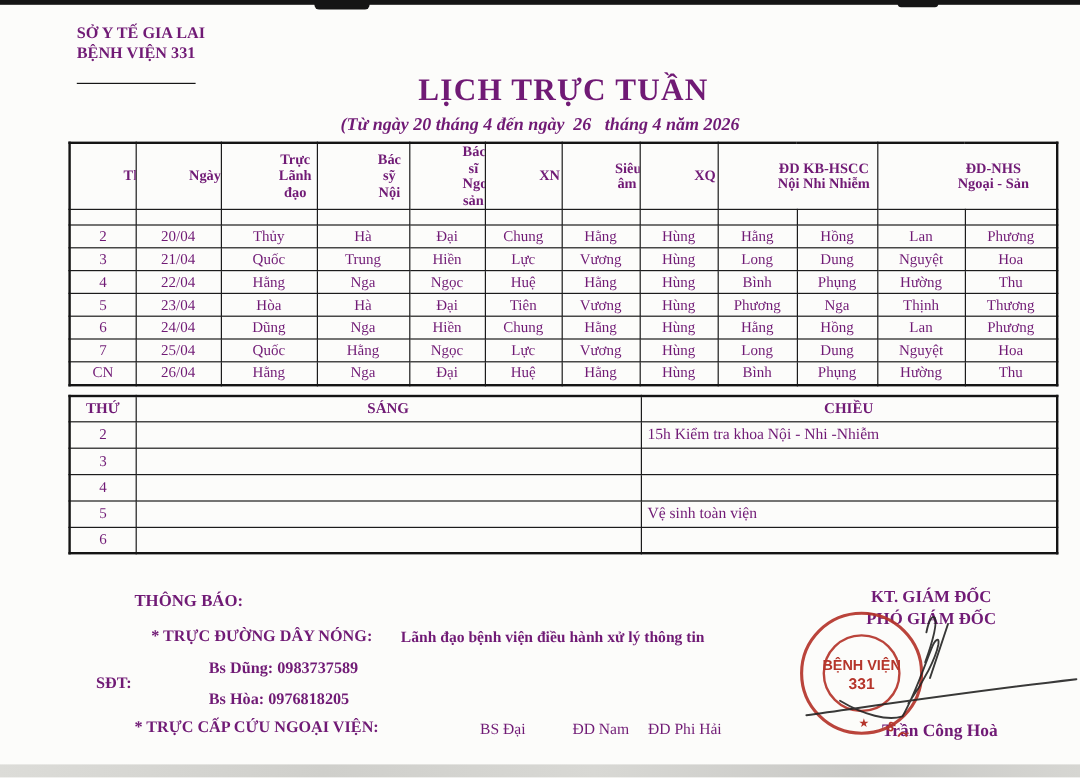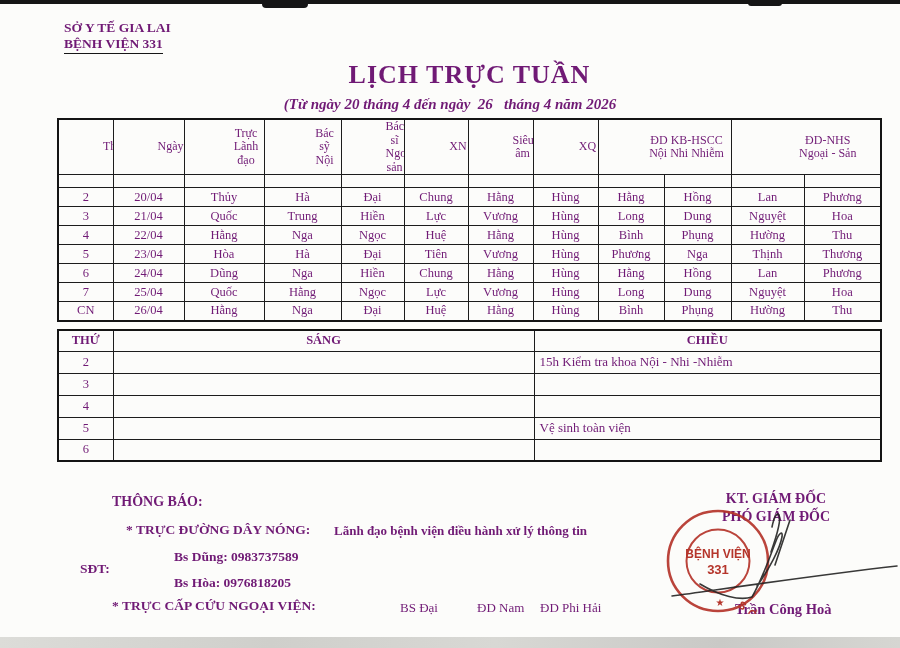--- a/index.html
+++ b/index.html
@@ -10,32 +10,32 @@
     background:#fcfcfa; color:#701a75;
   }
   
   .scan-top { position:absolute; left:0; top:0; width:900px; height:4px; background:#151515; }
   .scan-top-bump1 { position:absolute; left:262px; top:0; width:46px; height:8px; background:#151515; border-radius:0 0 4px 4px; }
   .scan-top-bump2 { position:absolute; left:748px; top:0; width:34px; height:6px; background:#151515; border-radius:0 0 3px 3px; }
   .scan-bottom { position:absolute; left:0; top:637px; width:900px; height:11px;
     background:linear-gradient(90deg,#dcdcd8 0%,#cfcfcb 30%,#d8d8d4 55%,#c9c9c6 80%,#d6d6d2 100%); }
 
   .org { position:absolute; left:64px; top:20px; font-weight:bold; font-size:13.5px; line-height:16px; }
-  .org .org2 { display:inline-block; border-bottom:1.6px solid #161616; padding-bottom:1px; }
+  .org .org2 { display:inline-block; border-bottom:1.6px solid #161616; padding-bottom:17px; }
 
   .doc-title { position:absolute; left:57px; top:60px; width:825px; text-align:center;
     font-weight:bold; font-size:26px; letter-spacing:1px; }
   .doc-subtitle { position:absolute; left:20px; top:96px; width:860px; text-align:center;
     font-weight:bold; font-style:italic; font-size:15px; white-space:pre; }
 
   table { position:absolute; border-collapse:collapse; table-layout:fixed; background:#fcfcfa; }
   td, th { border:1.5px solid #1c1c1c; font-size:12.5px; text-align:center; vertical-align:middle; overflow:hidden; }
 
   .t1 { left:57px; top:118px; width:825px; border:2.2px solid #141414; }
-  .t1 th { font-weight:normal; font-size:12px; line-height:13.5px; height:54px;padding-left:44px; }
+  .t1 th { font-weight:bold; font-size:12px; line-height:13.5px; height:54px;padding-left:44px; }
   .t1 tr.spacer td { height:13px; }
   .t1 tr.data td { height:19px; }
 
   .t2 { left:57px; top:329px; width:823px; border:2.2px solid #141414; }
   .t2 th { font-weight:bold; font-size:12.5px; height:21px; }
   .t2 td { height:22px; }
   .t2 td.note { text-align:left; padding-left:5px; font-size:13px; }
 
   .date-line { position:absolute; left:640px; top:467px; width:220px; text-align:center;
     font-weight:bold; font-style:italic; font-size:14px; }

